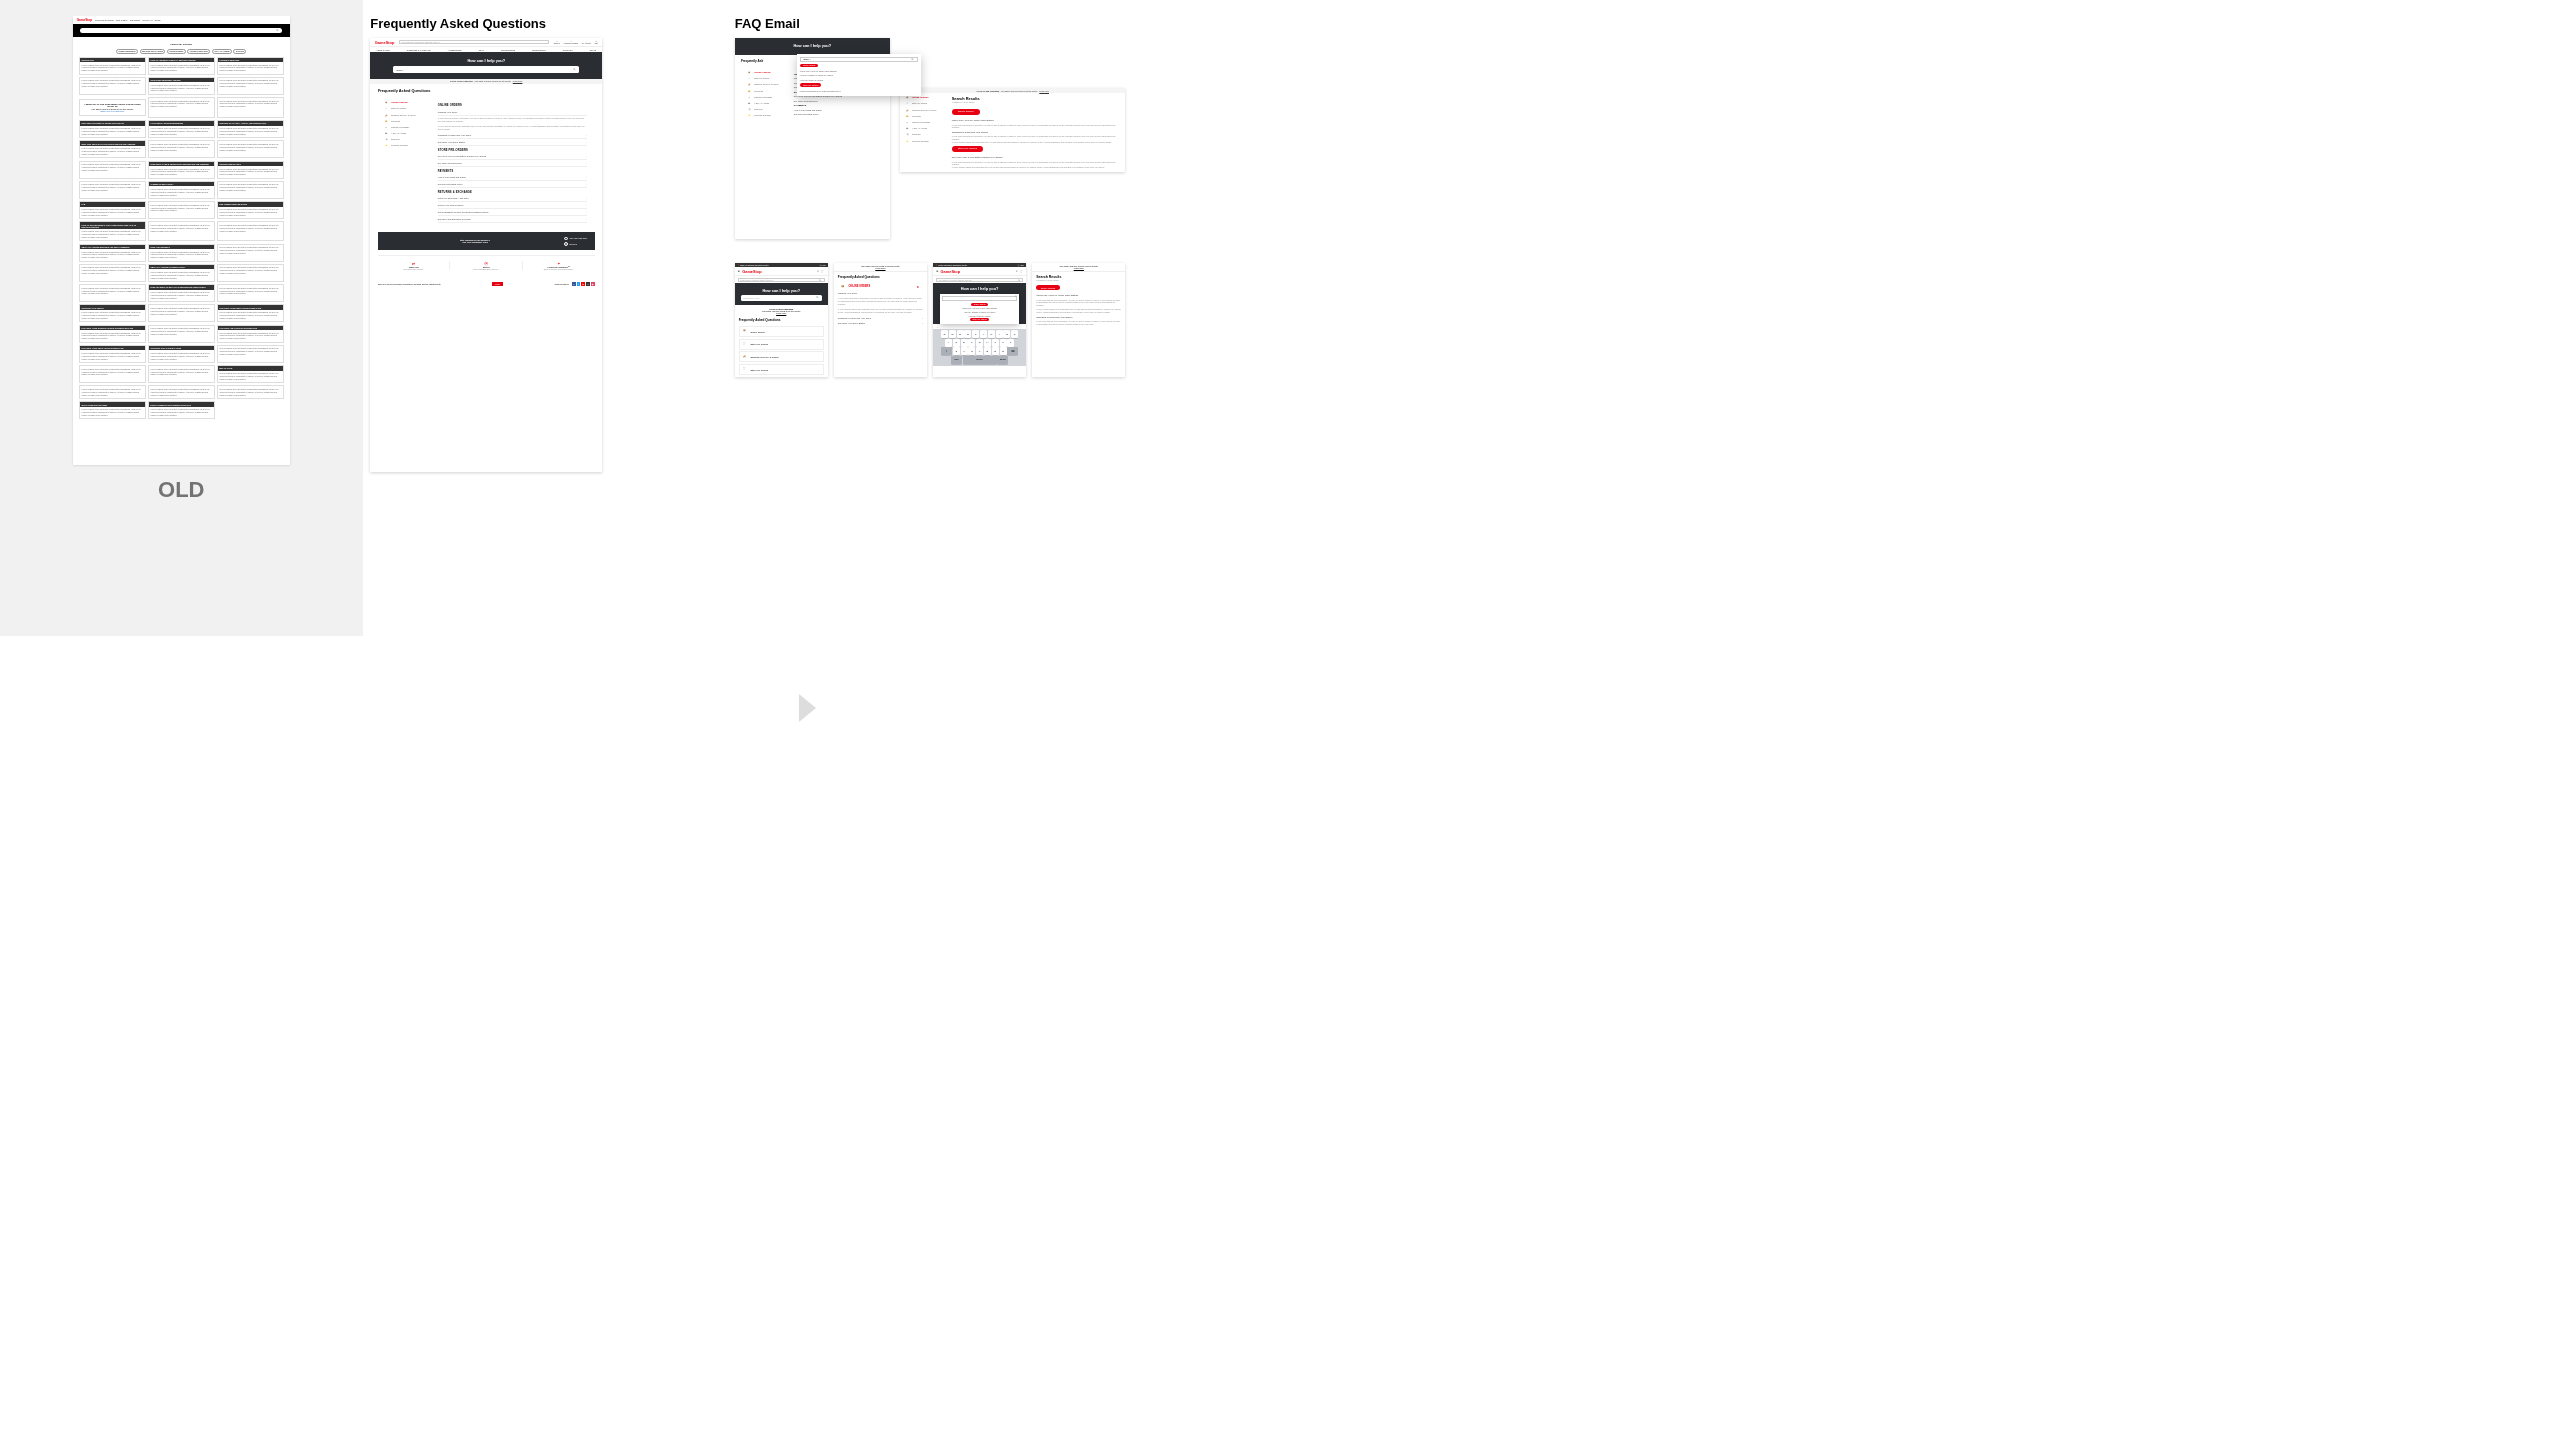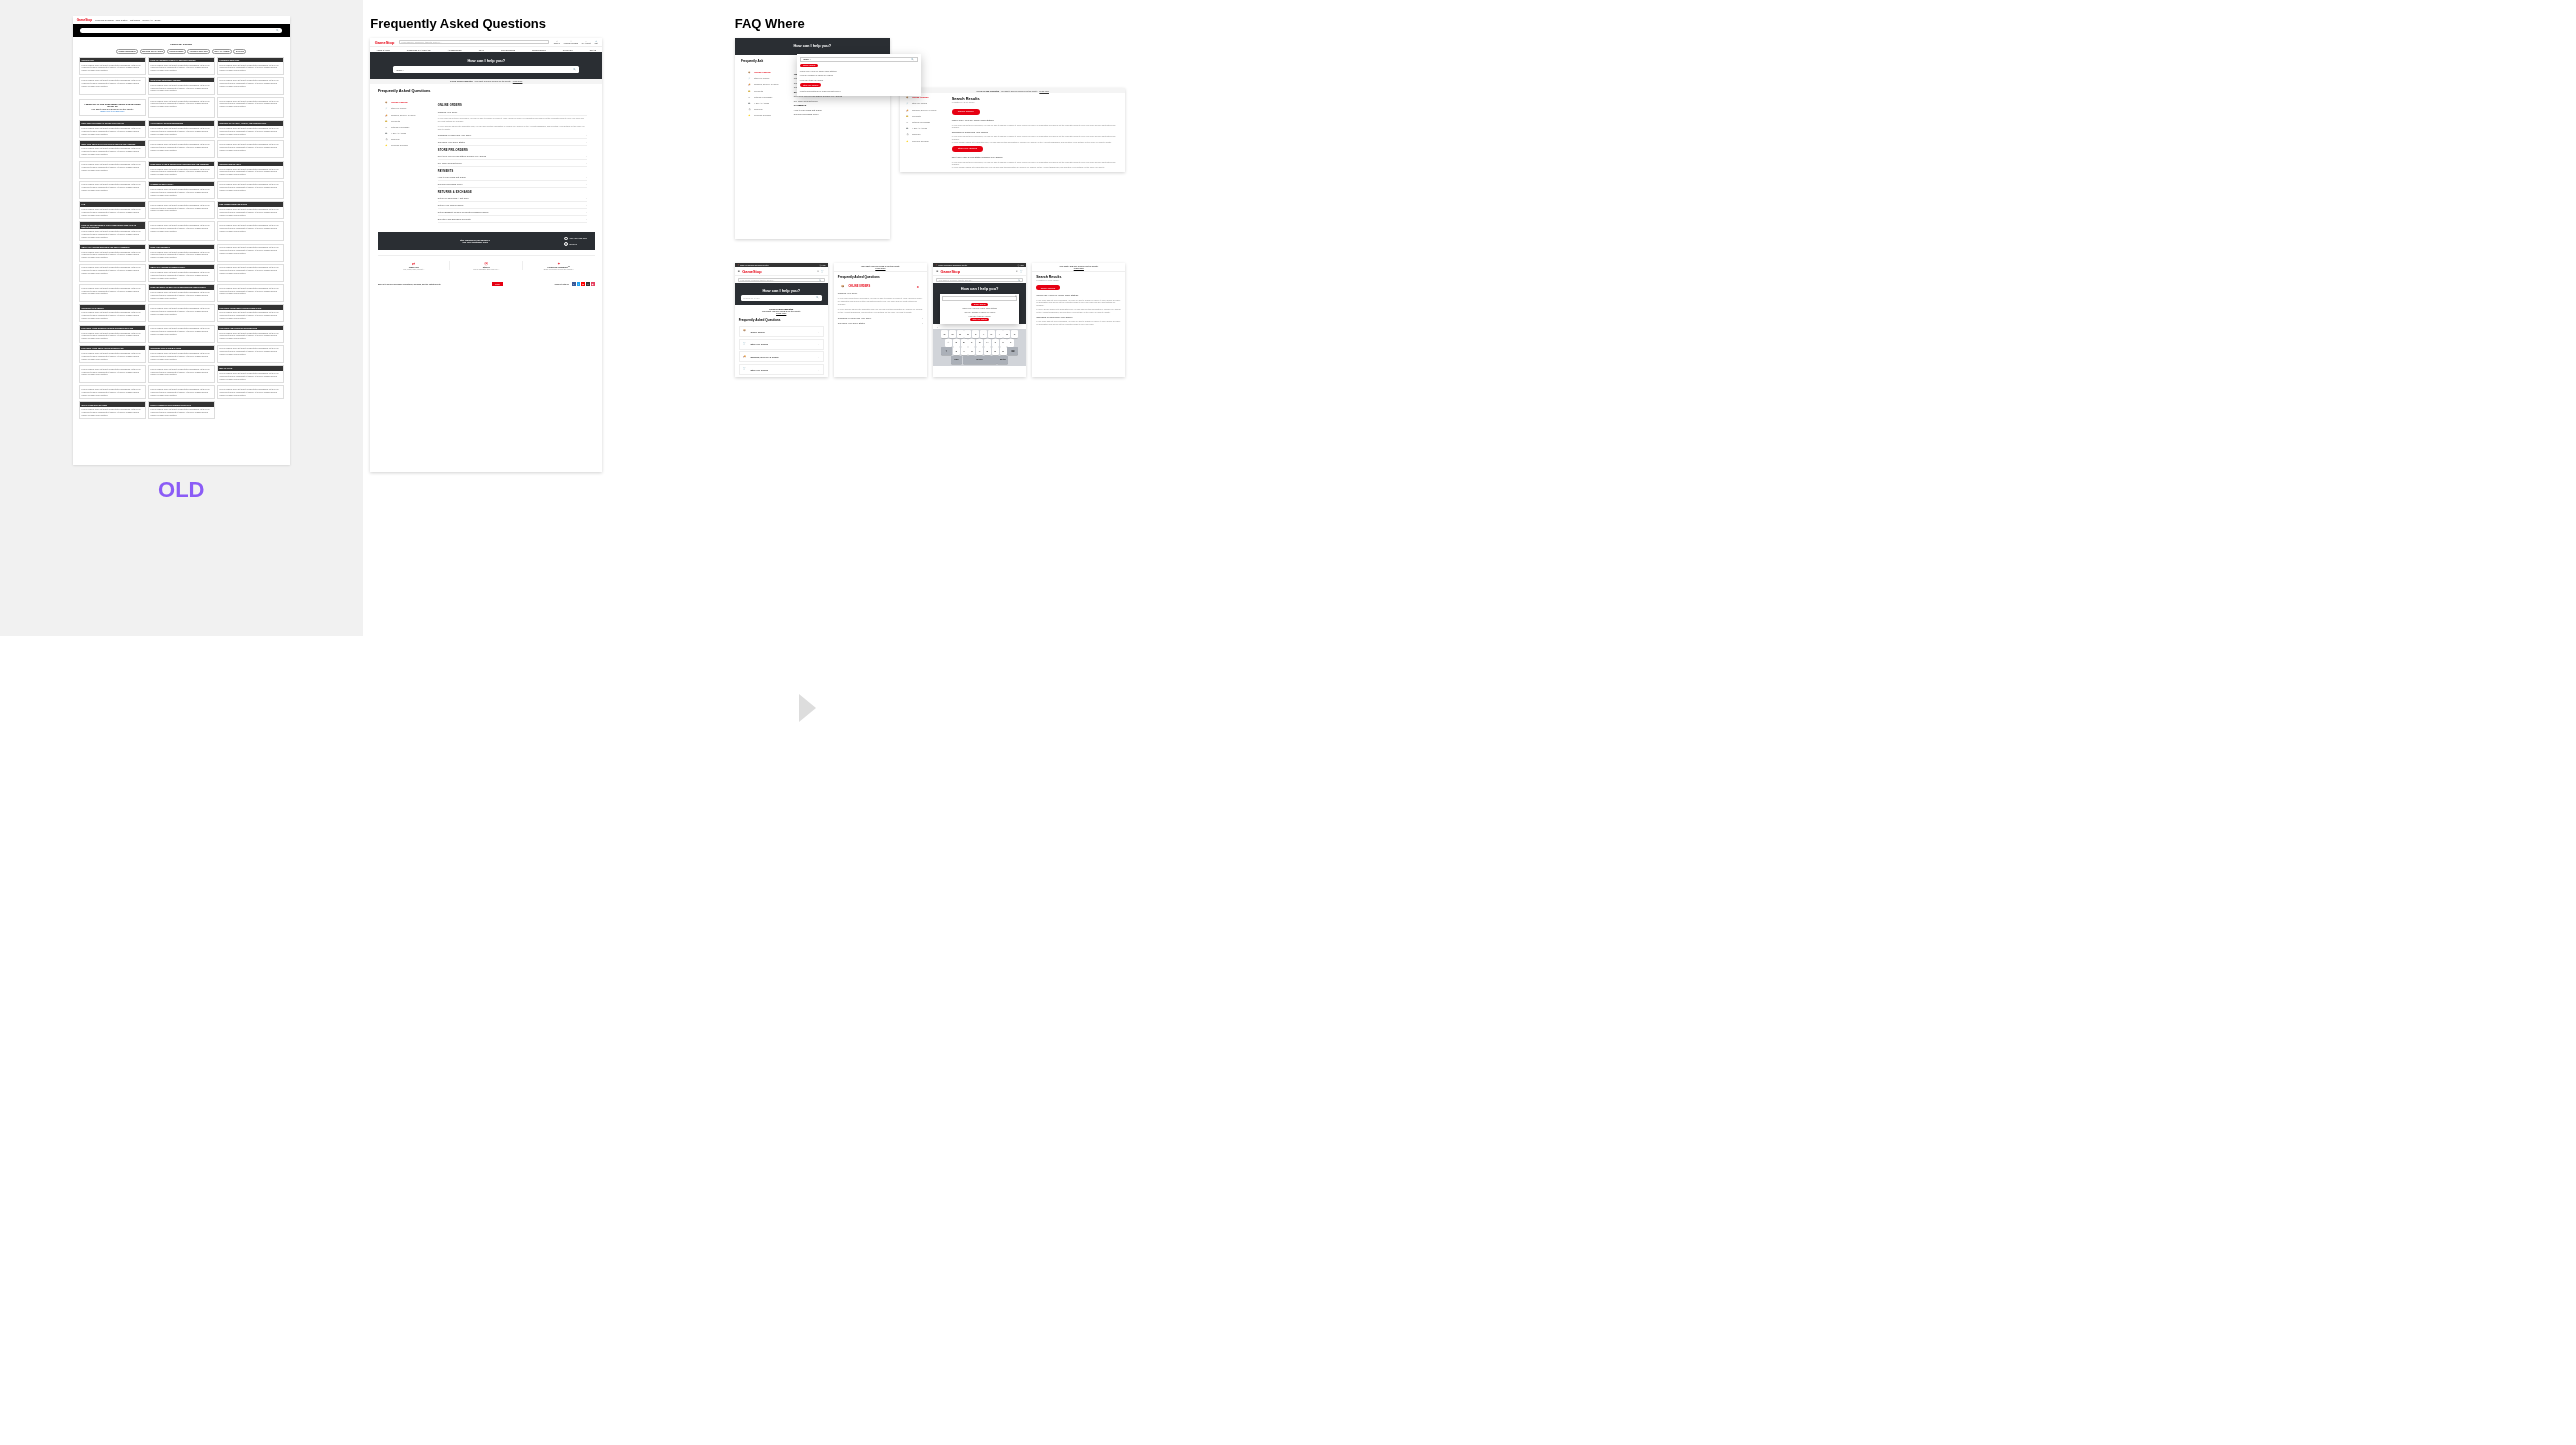--- a/index.html
+++ b/index.html
@@ -1,21 +1,21 @@
 <!DOCTYPE html>
 <html style="font-size:12.4px"><head>
 <meta charset="utf-8">
 <style>
 *{margin:0;padding:0;box-sizing:border-box;font-family:Arial,Helvetica,sans-serif}
 body{background:#fff;width:1133px;height:636px;overflow:hidden}
 .canvas{display:flex;width:100%;height:100%}
 .left-panel{width:32%;background:#f1f1f1;padding:15.5px 23px;display:flex;flex-direction:column;align-items:center}
 .right-panel{width:68%;background:#fff;padding:15.5px 7.7px}
 .arrow{position:absolute;left:31%;top:48%;width:0;height:0;border-top:14px solid transparent;border-bottom:14px solid transparent;border-left:17px solid #ddd}
-.label{font-size:22px;font-weight:700;color:#8b5cf6;margin-top:12.4px}
+.label{font-size:22px;font-weight:700;color:#737373;margin-top:12.4px}
 .label.new{color:#1a1a1a}
 
 .old-shot{background:#fff;width:217px;height:449px;font-size:2.2px;box-shadow:0 0.8px 2.3px rgba(0,0,0,.15);overflow:hidden}
 .old-header{background:#fff;padding:2.3px 3.9px;display:flex;gap:3.1px;align-items:center}
 .old-logo{color:#e60012;font-weight:900;font-size:3.1px}
 .old-nav{display:flex;gap:2.3px;color:#333}
 .old-searchbar{background:#000;padding:3.9px 7.7px}
 .old-search-input{background:#fff;border-radius:6.2px;height:5.4px;display:flex;align-items:center;justify-content:flex-end;padding:0 3.1px}
 .old-body{padding:3.9px 6.2px}
 .old-helptitle{text-align:center;font-weight:700;font-size:2.5px;margin:2.3px 0}
@@ -526,21 +526,21 @@
         <span class="soc" style="background:#ff0000">▶</span>
         <span class="soc" style="background:#333">⧉</span>
         <span class="soc" style="background:#e4405f">◉</span>
       </div>
     </div>
   </div>
 </div>
 </div>
 
 <div class="col">
-<div class="sect-title">FAQ Where</div>
+<div class="sect-title">FAQ Email</div>
 
 <div class="faq-search-stack">
 
   <div class="shot search-back">
     <div class="hero" style="padding:4.6px 15.5px">
       <div class="hero-title">How can I help you?</div>
     </div>
     <div style="padding:3.9px 6.2px">
       <div class="faq-title" style="font-size:3.1px">Frequently Ask</div>
       <div class="faq-body">

